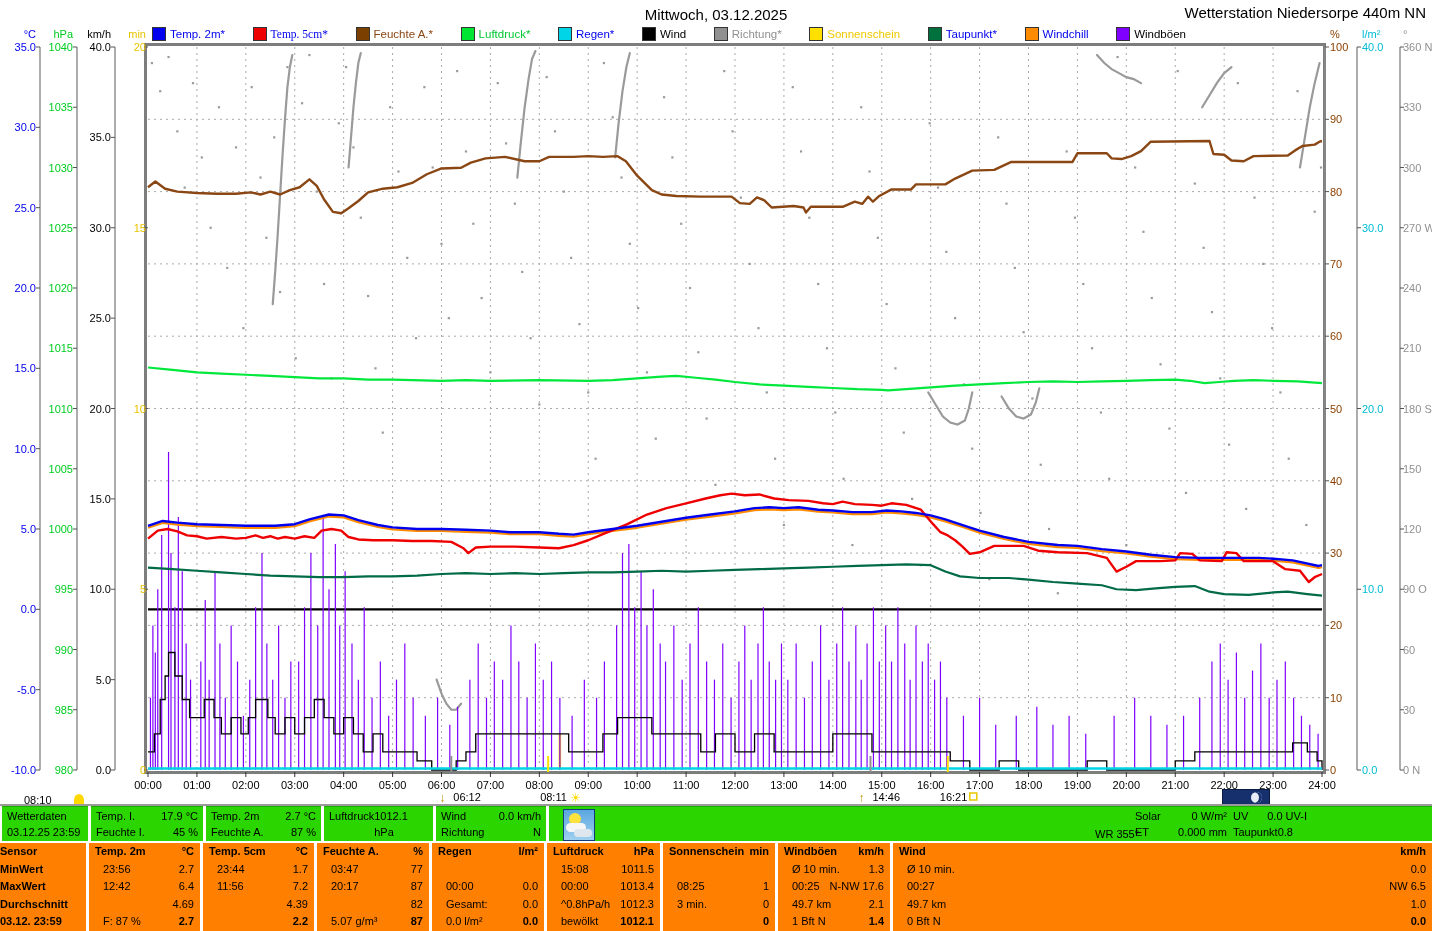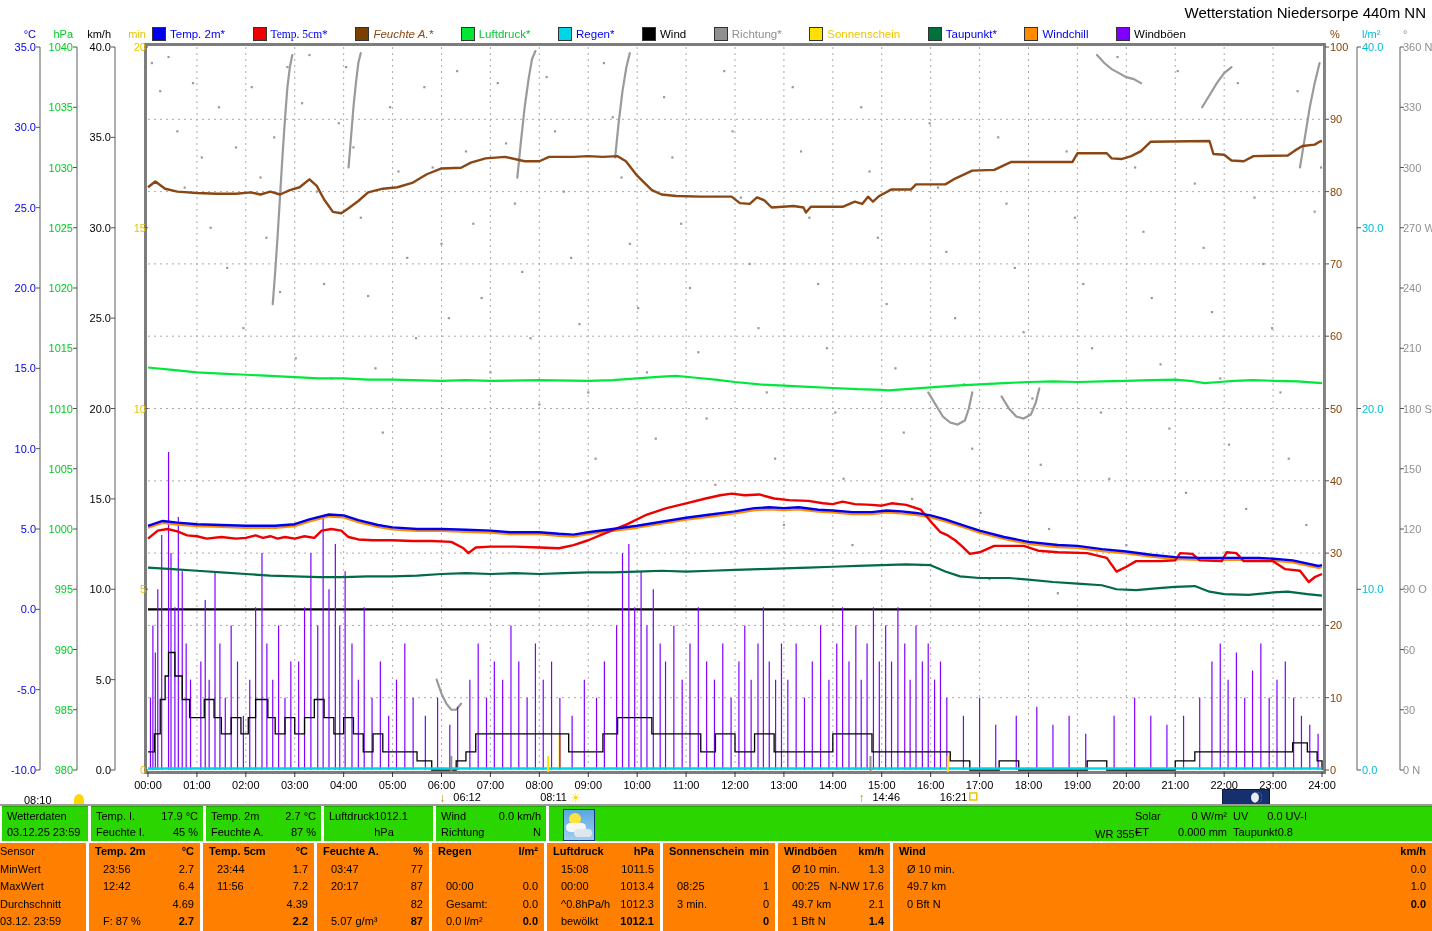--- a/index.html
+++ b/index.html
@@ -24,39 +24,40 @@
   .abs{position:absolute;}
   .moonbox{position:absolute;left:1222px;top:789px;width:46px;height:16px;background:#16306e;border:1px solid #0a1a40;}
   .moonbox .crescent{position:absolute;left:28px;top:2px;width:11px;height:11px;border-radius:50%;background:#e8ecf4;box-shadow:-3px 0 0 0 #16306e inset;}
   .stats{position:absolute;left:0;top:843px;width:1432px;height:88px;display:flex;gap:3px;background:#fff;}
   .scol{background:#ff8000;font-size:11px;color:#000;box-sizing:border-box;flex:0 0 auto;}
   .scol.fill{flex:1 1 auto;}
   .srow{display:flex;justify-content:space-between;height:17.6px;line-height:17.6px;padding:0 6px;white-space:nowrap;overflow:hidden;}
   .srow .lt{padding-left:8px;}
   .srow.h{font-weight:bold;}
   .srow .b{font-weight:bold;}
-  .rowlab{font-weight:normal;padding-left:6px;}
+  .rowlab{font-weight:bold;padding-left:6px;}
 </style>
 </head>
 <body>
 
 <div class="page">
   <div class="station">Wetterstation Niedersorpe 440m NN</div>
+  <div class="title">Mittwoch, 03.12.2025</div>
   <div class="legend" id="legend">
       <span class="legend-item">
         <span class="legend-box" style="background: rgb(0, 0, 238);"></span>
         <span style="color: rgb(0, 0, 238);">Temp. 2m*</span>
       </span>
       <span class="legend-item">
         <span class="legend-box" style="background: rgb(238, 0, 0);"></span>
         <span style="color: rgb(0, 0, 238); font-family: Liberation Serif, serif;">Temp. 5cm*</span>
       </span>
       <span class="legend-item">
         <span class="legend-box" style="background: rgb(123, 63, 0);"></span>
-        <span style="color: rgb(138, 70, 19); font-style: italic;">Feuchte A.*</span>
+        <span style="color: rgb(138, 70, 19);">Feuchte A.*</span>
       </span>
       <span class="legend-item">
         <span class="legend-box" style="background: rgb(0, 230, 50);"></span>
         <span style="color: rgb(0, 200, 50);">Luftdruck*</span>
       </span>
       <span class="legend-item">
         <span class="legend-box" style="background: rgb(0, 213, 232);"></span>
         <span style="color: rgb(0, 0, 238);">Regen*</span>
       </span>
       <span class="legend-item">
@@ -895,20 +896,24 @@
       <div class="scol fill">
         <div class="srow h">
           <span>Wind</span>
           <span>km/h</span>
         </div>
         <div class="srow">
           <span class="lt">Ø 10 min.</span>
           <span>0.0</span>
         </div>
         <div class="srow">
+          <span class="lt">00:27</span>
+          <span>NW 6.5</span>
+        </div>
+        <div class="srow">
           <span class="lt">49.7 km</span>
           <span>1.0</span>
         </div>
         <div class="srow">
           <span class="lt">0 Bft N</span>
           <span class="b">0.0</span>
         </div>
       </div>
     </div>
 </div>

